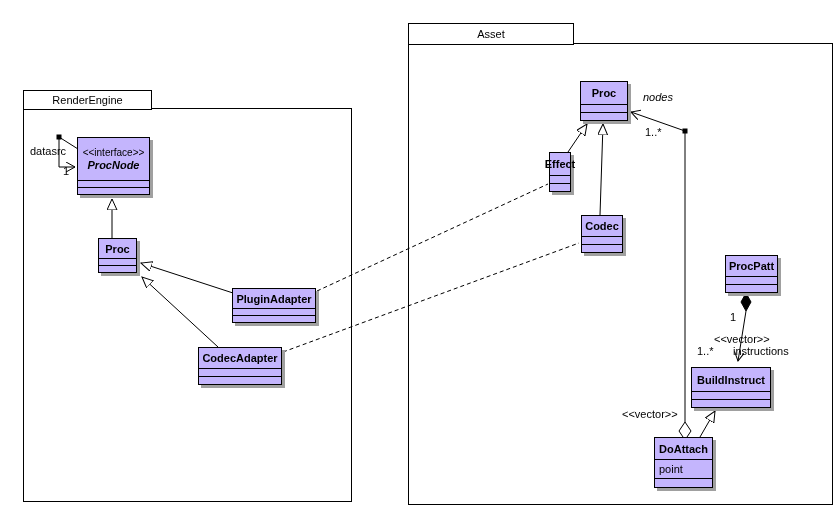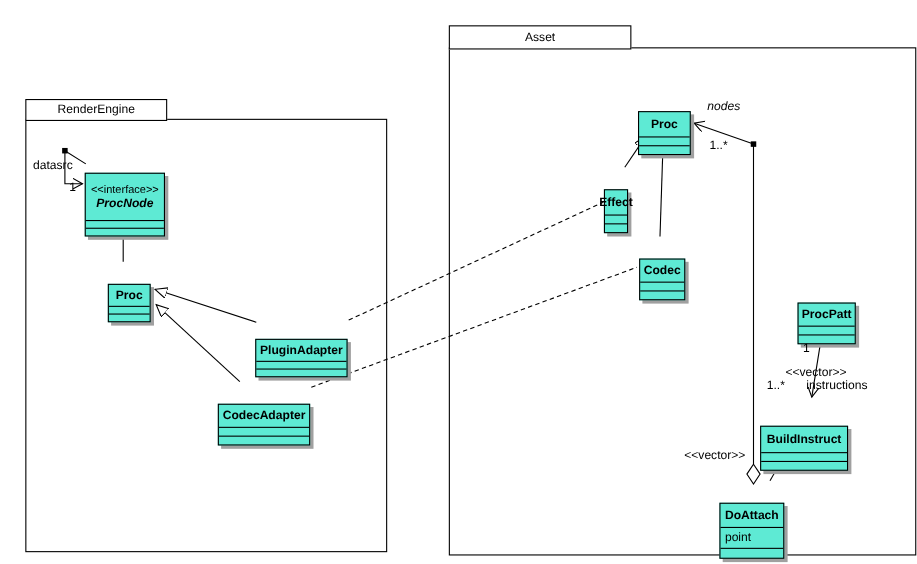--- a/index.html
+++ b/index.html
@@ -5,22 +5,22 @@
   html,body{margin:0;padding:0;background:#ffffff;}
   #canvas{position:relative;width:834px;height:513px;background:#ffffff;overflow:hidden;
           font-family:"Liberation Sans",sans-serif;color:#000;}
   
   .pkg-tab{position:absolute;border:1px solid #000;background:#fff;z-index:1;
            display:flex;align-items:center;justify-content:center;font-size:11px;}
   .pkg-body{position:absolute;border:1px solid #000;background:#fff;z-index:0;}
   
   #edges{position:absolute;left:0;top:0;z-index:2;}
   
-  .uml-class{position:absolute;border:1px solid #000;background:#5eead4;z-index:3;
-             box-shadow:3px 3px 0 #a0a0a0;box-sizing:border-box;margin-top:20px;}
+  .uml-class{position:absolute;border:1px solid #000;background:#c4b5fd;z-index:3;
+             box-shadow:3px 3px 0 #a0a0a0;box-sizing:border-box;}
   .cls-name{display:flex;flex-direction:column;align-items:center;justify-content:center;
             font-weight:bold;font-size:11px;line-height:12px;box-sizing:border-box;}
   .cls-row{border-top:1px solid #000;box-sizing:border-box;}
   .stereo{font-weight:normal;font-size:10px;}
   .iface-name{font-style:italic;}
   .attr-row{font-weight:normal;font-size:11px;display:flex;align-items:center;
             padding-left:4px;}
   
   .elabel{position:absolute;font-size:11px;line-height:11px;white-space:nowrap;z-index:4;}
 </style>

